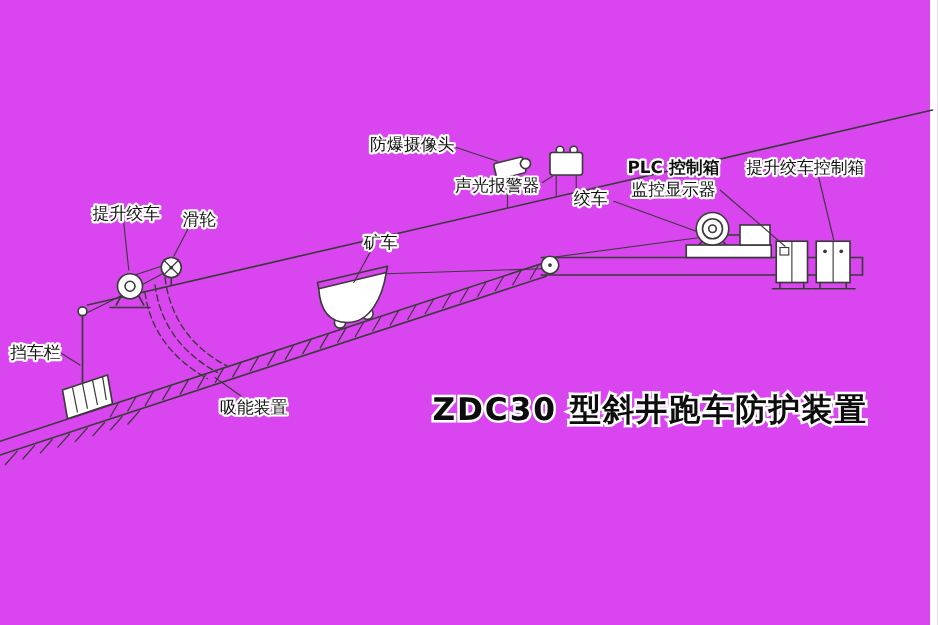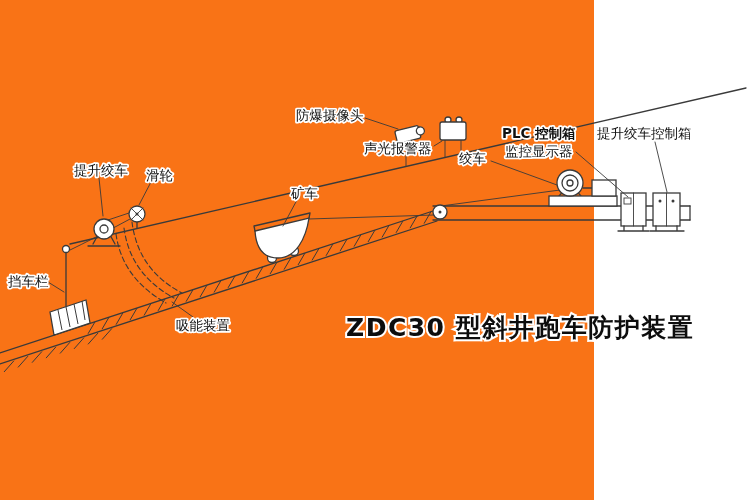--- a/index.html
+++ b/index.html
@@ -1,17 +1,17 @@
 <!DOCTYPE html>
 <html><head>
 <meta charset="utf-8">
 <style>
   html,body{margin:0;padding:0;background:#ffffff;}
   body{width:750px;height:500px;overflow:hidden;font-family:"DejaVu Sans",sans-serif;}
-  .stage{position:relative;width:594px;height:500px;background:#f97316;}
+  .stage{position:relative;width:744px;height:500px;background:#d946ef;}
   svg{display:block;}
   .ln{stroke:#3a3a3a;fill:none;stroke-width:1.3;stroke-linecap:round;}
   .thin{stroke-width:0.9;}
   .hatch{stroke:#3a3a3a;fill:none;stroke-width:1;}
   .wfill{stroke:#3a3a3a;fill:#ffffff;stroke-width:1.3;}
   .dash{stroke-dasharray:5 3;stroke-width:1.1;}
   .dot{fill:#3a3a3a;stroke:none;}
   .lbl{font-family:"DejaVu Sans",sans-serif;font-size:13.5px;fill:#111111;
        paint-order:stroke;stroke:#ffffff;stroke-width:3.5px;stroke-linejoin:round;}
   .bold{font-weight:bold;}

